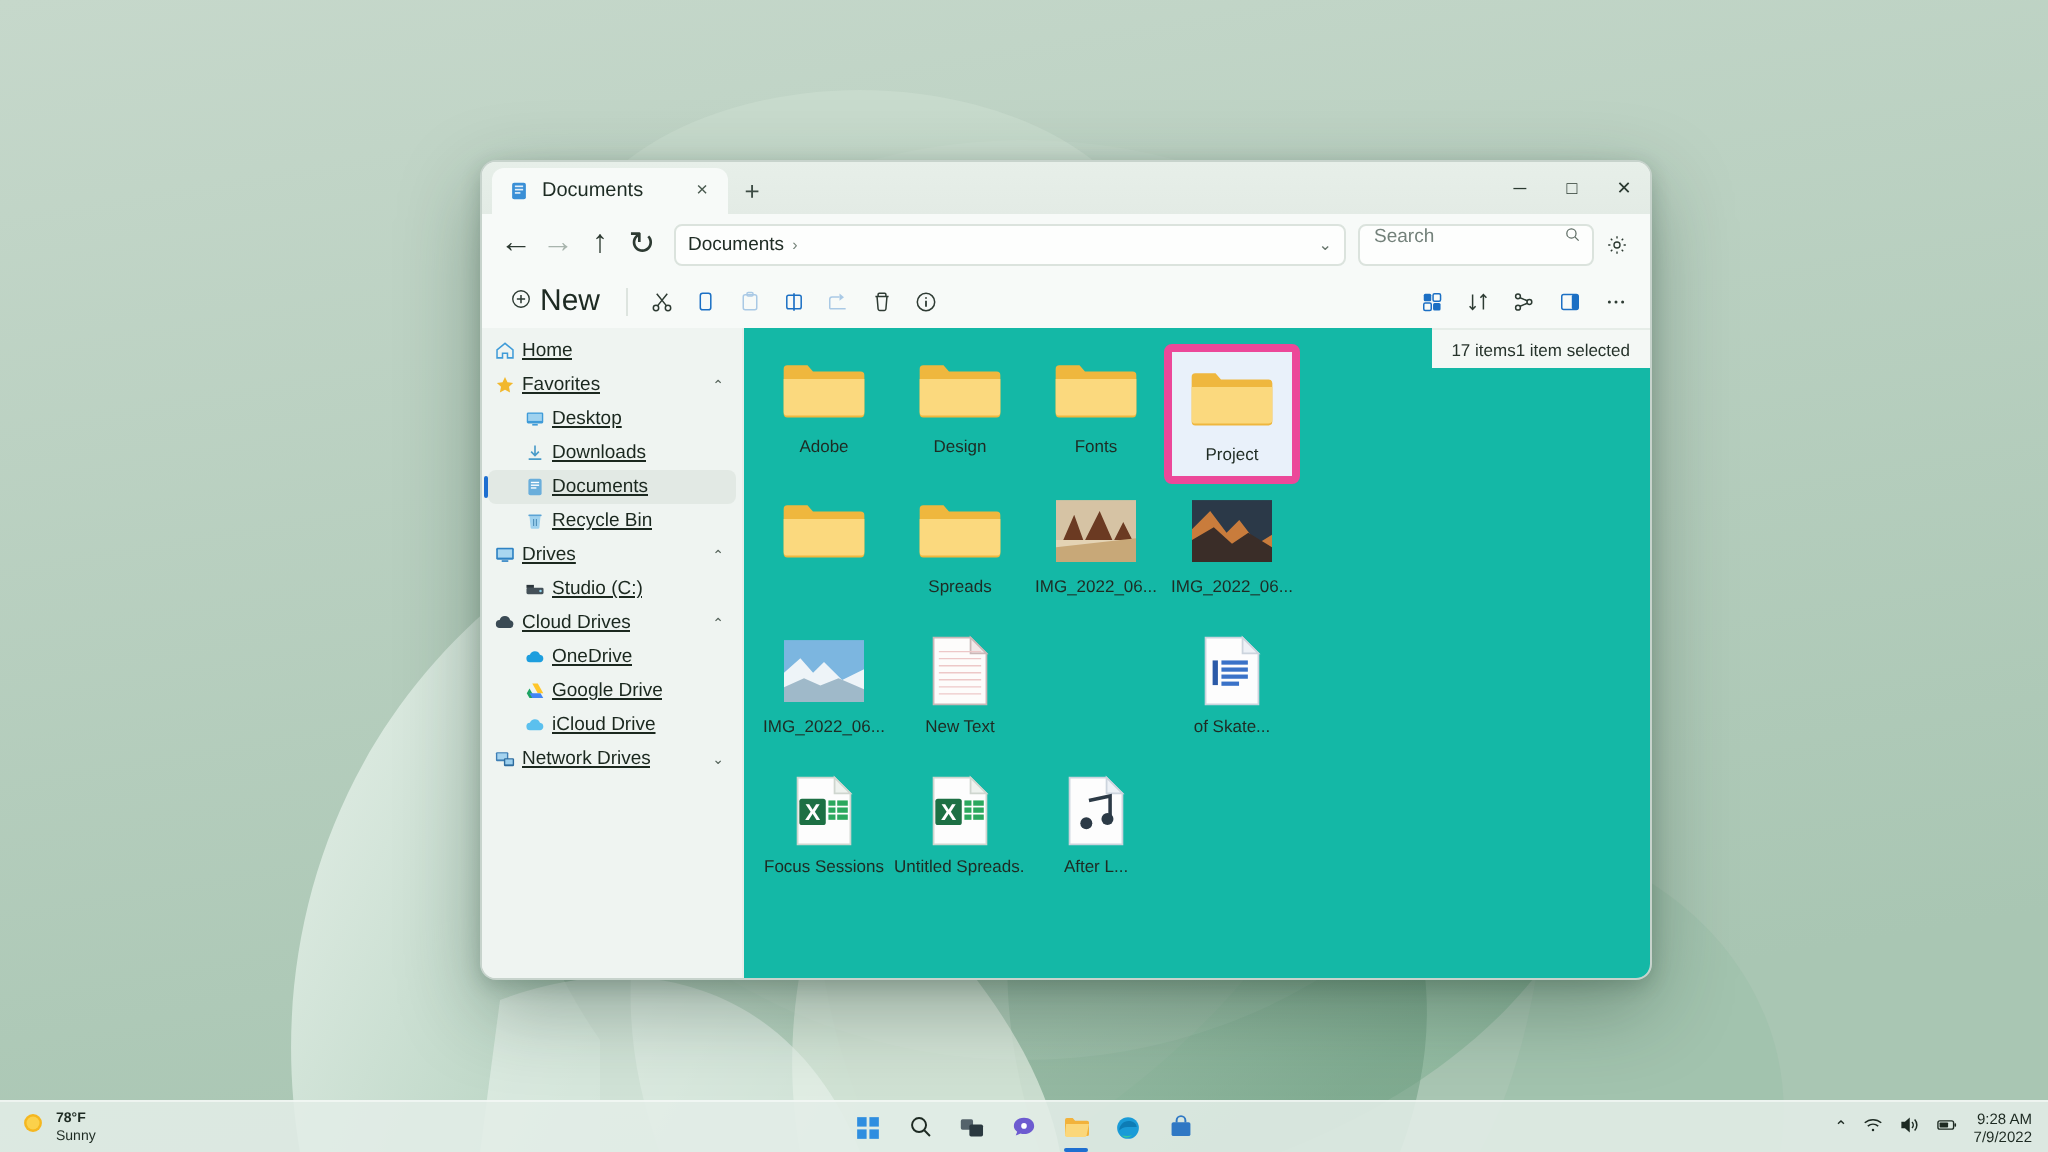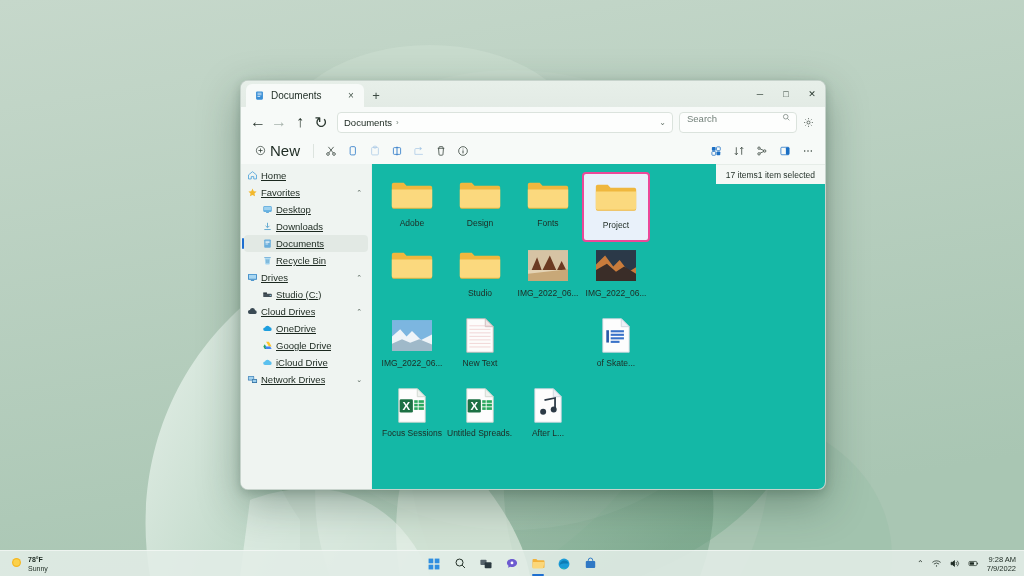--- a/index.html
+++ b/index.html
@@ -124,21 +124,21 @@
   }
   .grid {
     flex: 1; padding: 8px 6px 0 6px; display: flex; flex-wrap: wrap;
     align-content: flex-start; overflow: hidden;
   }
   .cell {
     width: 68px; height: 70px; display: flex; flex-direction: column;
     align-items: center; padding-top: 4px; border-radius: 4px;
     position: relative;
   }
-  .cell.selected { background: #e9f1fa; border: 2px solid #ec4899; }
+  .cell.selected { background: #e9f1fa; border: 4px solid #ec4899; }
   .cell .thumb {
     width: 46px; height: 38px; display: flex; align-items: center;
     justify-content: center; flex: none;
   }
   .cell .cname {
     margin-top: 4px; font-size: 8.5px; color: #1e2b23; text-align: center;
     width: 66px; white-space: nowrap; overflow: hidden; line-height: 11px;
   }
   .statusbar {
     height: 20px; flex: none; display: flex; align-items: center; gap: 0;
@@ -536,21 +536,21 @@
             </span>
             <span class="cname"></span>
           </div>
           <div class="cell">
             <span class="thumb">
               <svg viewBox="0 0 48 38" width="44" height="35">
                 <path d="M2 7a2 2 0 012-2h11l3 3.4h26a2 2 0 012 2v21a2 2 0 01-2 2H4a2 2 0 01-2-2z" fill="#efb73e"></path>
                 <path d="M2 12.4h44v18a2 2 0 01-2 2H4a2 2 0 01-2-2z" fill="#fbd97e"></path>
               </svg>
             </span>
-            <span class="cname">Studio</span>
+            <span class="cname">Spreads</span>
           </div>
           <div class="cell">
             <span class="thumb">
               <svg viewBox="0 0 44 34" width="40" height="31">
                 <rect width="44" height="34" fill="#d6c3a4"></rect>
                 <path d="M0 22h44v12H0z" fill="#e4d3b4"></path>
                 <path d="M4 22l6-14 5 14zM16 22l8-16 7 16zM32 22l5-10 5 10z" fill="#6b3a22"></path>
                 <path d="M0 26l44-5v13H0z" fill="#c8a878"></path>
               </svg>
             </span>

